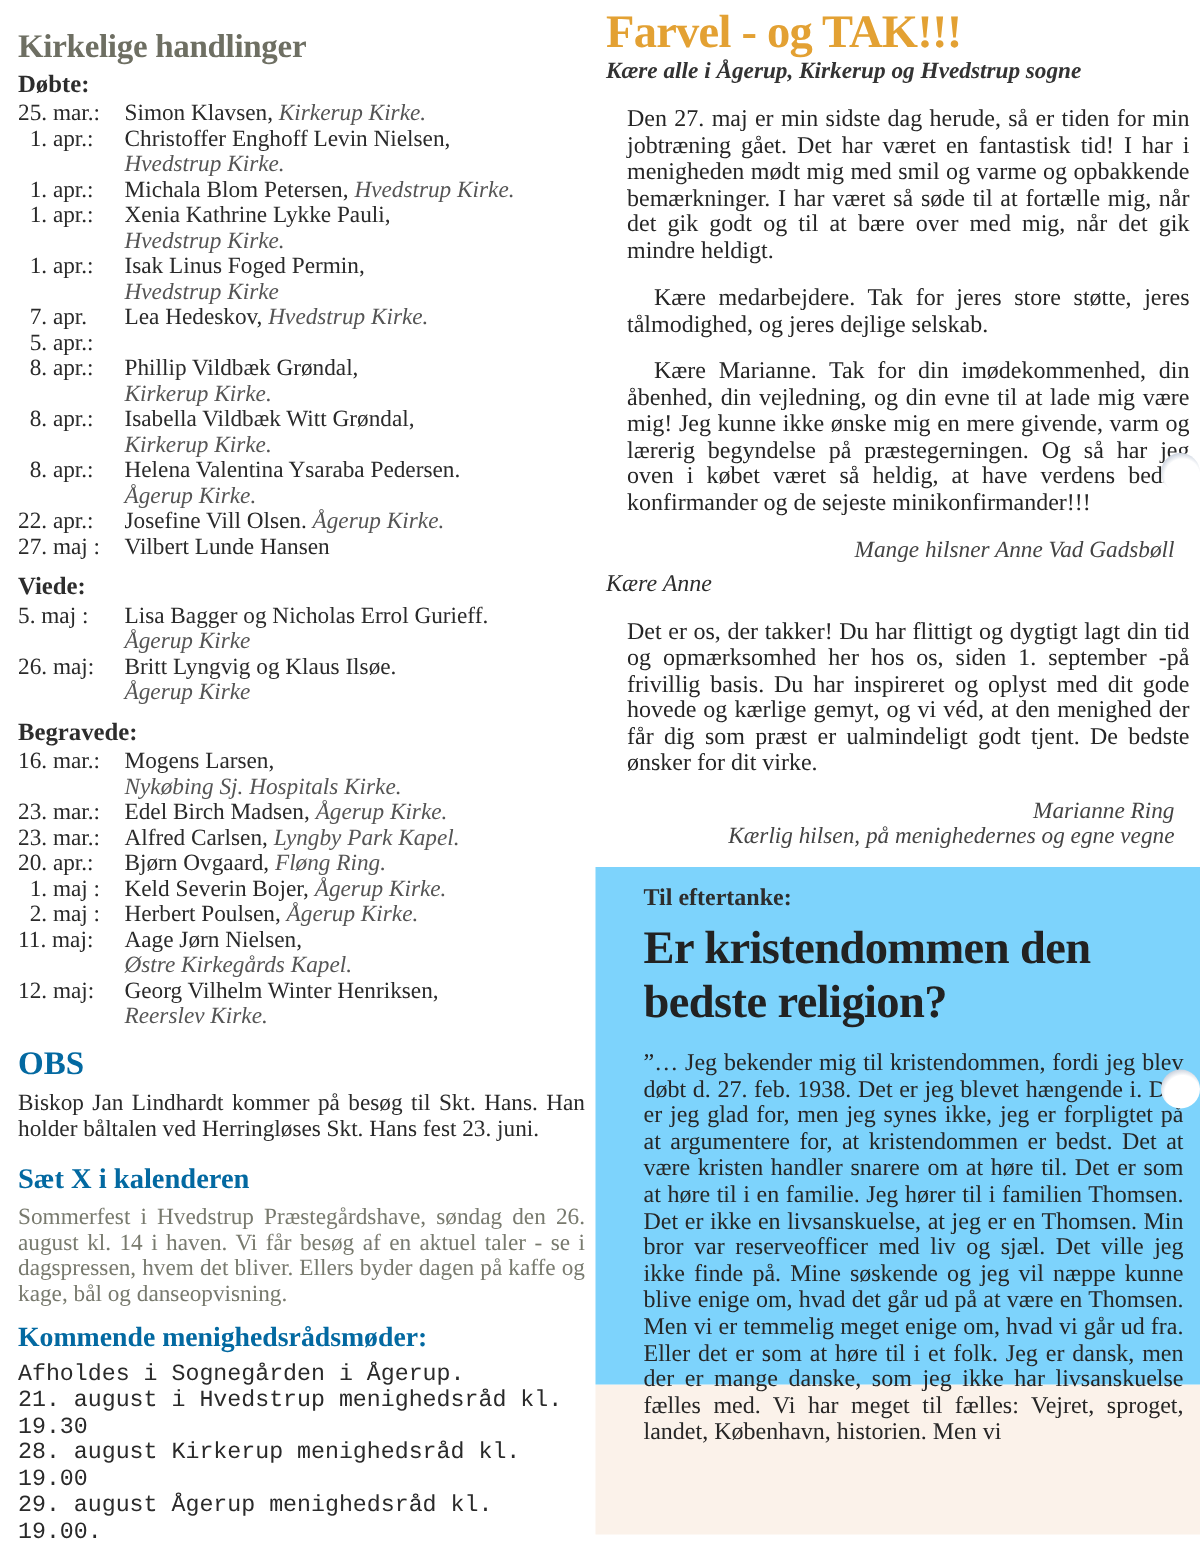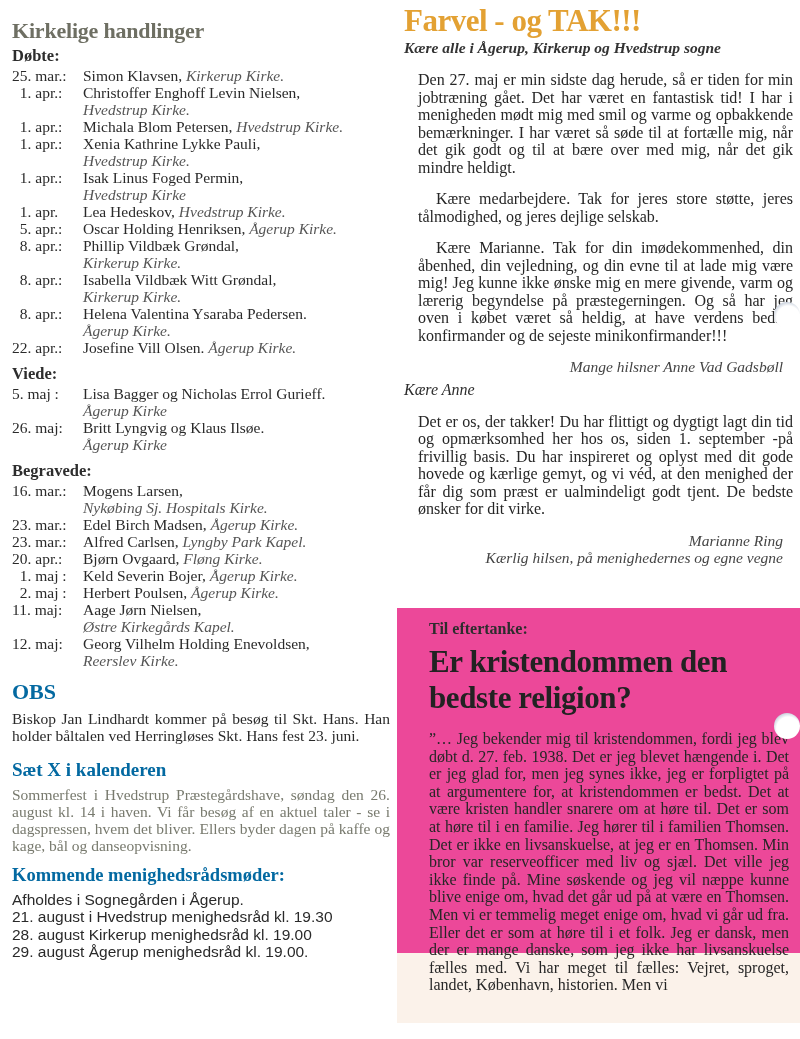--- a/index.html
+++ b/index.html
@@ -19,32 +19,32 @@
   .entry { flex: 1; }
   .church { font-style: italic; color: #555; }
   .gap { height: 6px; }
 
   .sec-title { font-family: "Liberation Serif", serif; font-weight: bold; color: #0369a1; margin: 10px 0 5px 0; }
   .sec-title.obs { font-size: 22px; }
   .sec-title.sx { font-size: 19px; margin-top: 14px; }
   .sec-title.km { font-size: 18.5px; margin-top: 10px; }
   .para { font-family: "Liberation Serif", serif; font-size: 15.5px; line-height: 17.3px; text-align: justify; }
   .para.grey { color: #787a6e; }
-  .mlist { font-family: Liberation Sans, sans-serif; font-size: 15.5px; line-height: 17.5px; }
+  .mlist { font-family: Liberation Mono, monospace; font-size: 15.5px; line-height: 17.5px; }
 
   .farvel-title { font-family: "Liberation Serif", serif; font-weight: bold; font-size: 31px; color: #e3a133; margin: 0; line-height: 34px; letter-spacing: -0.5px; }
   .farvel-sub { font-family: "Liberation Serif", serif; font-style: italic; font-weight: bold; font-size: 15.5px; color: #333; margin: 1px 0 8px 0; }
   .body-r { font-family: "Liberation Serif", serif; font-size: 16px; line-height: 17.5px; text-align: justify; color: #262626; margin: 14px; }
   .indent { text-indent: 18px; }
   .sig { font-family: "Liberation Serif", serif; font-style: italic; font-size: 15.5px; text-align: right; color: #444; line-height: 17.5px; padding-right: 24px; }
   .kaere-anne { font-family: "Liberation Serif", serif; font-style: italic; font-weight: normal; font-size: 16px; margin: 5px 0 1px 0; color: #2d2d2d; }
 
   .box {
-    position: absolute; left: 397px; top: 608px; width: 403px; height: 345px;
-    background: #ec4899; padding: 0;
+    position: absolute; left: 397px; top: 578px; width: 403px; height: 345px;
+    background: #7dd3fc; padding: 0;
   }
   .box-inner { position: absolute; left: 32px; top: 12px; width: 360px; }
   .tilef { font-family: "Liberation Serif", serif; font-weight: bold; font-size: 16px; color: #2d2d2d; }
   .box-title { font-family: "Liberation Serif", serif; font-weight: bold; font-size: 31px; line-height: 36px; color: #222; margin: 6px 0 14px 0; letter-spacing: -0.4px; }
   .box-body { font-family: "Liberation Serif", serif; font-size: 16px; line-height: 17.6px; text-align: justify; color: #262626; }
   .box-ext { position: absolute; left: 397px; top: 923px; width: 403px; height: 100px; background: #fbf2ea; }
 
   .punch { position: absolute; width: 26px; height: 26px; border-radius: 50%; background: radial-gradient(circle at 55% 60%, #ffffff 55%, #c8d0dc 75%, #6a7890 100%); }
 </style>
 </head>
@@ -69,42 +69,45 @@
       </div>
       <div class="row">
         <div class="date">  1. apr.:</div>
         <div class="entry"><span>Xenia Kathrine Lykke Pauli,</span><br><span class="church">Hvedstrup Kirke.</span></div>
       </div>
       <div class="row">
         <div class="date">  1. apr.:</div>
         <div class="entry"><span>Isak Linus Foged Permin,</span><br><span class="church">Hvedstrup Kirke</span></div>
       </div>
       <div class="row">
-        <div class="date">  1. apr.</div>
+        <div class="date">  7. apr.</div>
         <div class="entry"><span>Lea Hedeskov, </span><span class="church">Hvedstrup Kirke.</span></div>
       </div>
       <div class="row">
         <div class="date">  5. apr.:</div>
-        <div class="entry"><span>Oscar Holding Henriksen, </span><span class="church">Ågerup Kirke.</span></div>
       </div>
       <div class="row">
         <div class="date">  8. apr.:</div>
         <div class="entry"><span>Phillip Vildbæk Grøndal,</span><br><span class="church">Kirkerup Kirke.</span></div>
       </div>
       <div class="row">
         <div class="date">  8. apr.:</div>
         <div class="entry"><span>Isabella Vildbæk Witt Grøndal,</span><br><span class="church">Kirkerup Kirke.</span></div>
       </div>
       <div class="row">
         <div class="date">  8. apr.:</div>
         <div class="entry"><span>Helena Valentina Ysaraba Pedersen.</span><br><span class="church">Ågerup Kirke.</span></div>
       </div>
       <div class="row">
         <div class="date">22. apr.:</div>
         <div class="entry"><span>Josefine Vill Olsen. </span><span class="church">Ågerup Kirke.</span></div>
+      </div>
+      <div class="row">
+        <div class="date">27. maj :</div>
+        <div class="entry"><span>Vilbert Lunde Hansen</span><span class="church"></span></div>
       </div>
     </div>
 
   <div class="gap"></div>
   <div class="h-sub">Viede:</div>
   <div class="list" id="weddings-list">
       <div class="row">
         <div class="date">5. maj :</div>
         <div class="entry"><span>Lisa Bagger og Nicholas Errol Gurieff.</span><br><span class="church">Ågerup Kirke</span></div>
       </div>
@@ -124,37 +127,37 @@
       <div class="row">
         <div class="date">23. mar.:</div>
         <div class="entry"><span>Edel Birch Madsen, </span><span class="church">Ågerup Kirke.</span></div>
       </div>
       <div class="row">
         <div class="date">23. mar.:</div>
         <div class="entry"><span>Alfred Carlsen, </span><span class="church">Lyngby Park Kapel.</span></div>
       </div>
       <div class="row">
         <div class="date">20. apr.:</div>
-        <div class="entry"><span>Bjørn Ovgaard, </span><span class="church">Fløng Kirke.</span></div>
+        <div class="entry"><span>Bjørn Ovgaard, </span><span class="church">Fløng Ring.</span></div>
       </div>
       <div class="row">
         <div class="date">  1. maj :</div>
         <div class="entry"><span>Keld Severin Bojer, </span><span class="church">Ågerup Kirke.</span></div>
       </div>
       <div class="row">
         <div class="date">  2. maj :</div>
         <div class="entry"><span>Herbert Poulsen, </span><span class="church">Ågerup Kirke.</span></div>
       </div>
       <div class="row">
         <div class="date">11. maj:</div>
         <div class="entry"><span>Aage Jørn Nielsen,</span><br><span class="church">Østre Kirkegårds Kapel.</span></div>
       </div>
       <div class="row">
         <div class="date">12. maj:</div>
-        <div class="entry"><span>Georg Vilhelm Holding Enevoldsen,</span><br><span class="church">Reerslev Kirke.</span></div>
+        <div class="entry"><span>Georg Vilhelm Winter Henriksen,</span><br><span class="church">Reerslev Kirke.</span></div>
       </div>
     </div>
 
   <div class="sec-title obs">OBS</div>
   <div class="para">Biskop Jan Lindhardt kommer på besøg til Skt. Hans. Han holder båltalen ved Herringløses Skt. Hans fest 23. juni.</div>
 
   <div class="sec-title sx">Sæt X i kalenderen</div>
   <div class="para grey">Sommerfest i Hvedstrup Præstegårdshave, søndag den 26. august kl. 14 i haven. Vi får besøg af en aktuel taler - se i dagspressen, hvem det bliver. Ellers byder dagen på kaffe og kage, bål og danseopvisning.</div>
 
   <div class="sec-title km">Kommende menighedsrådsmøder:</div>

